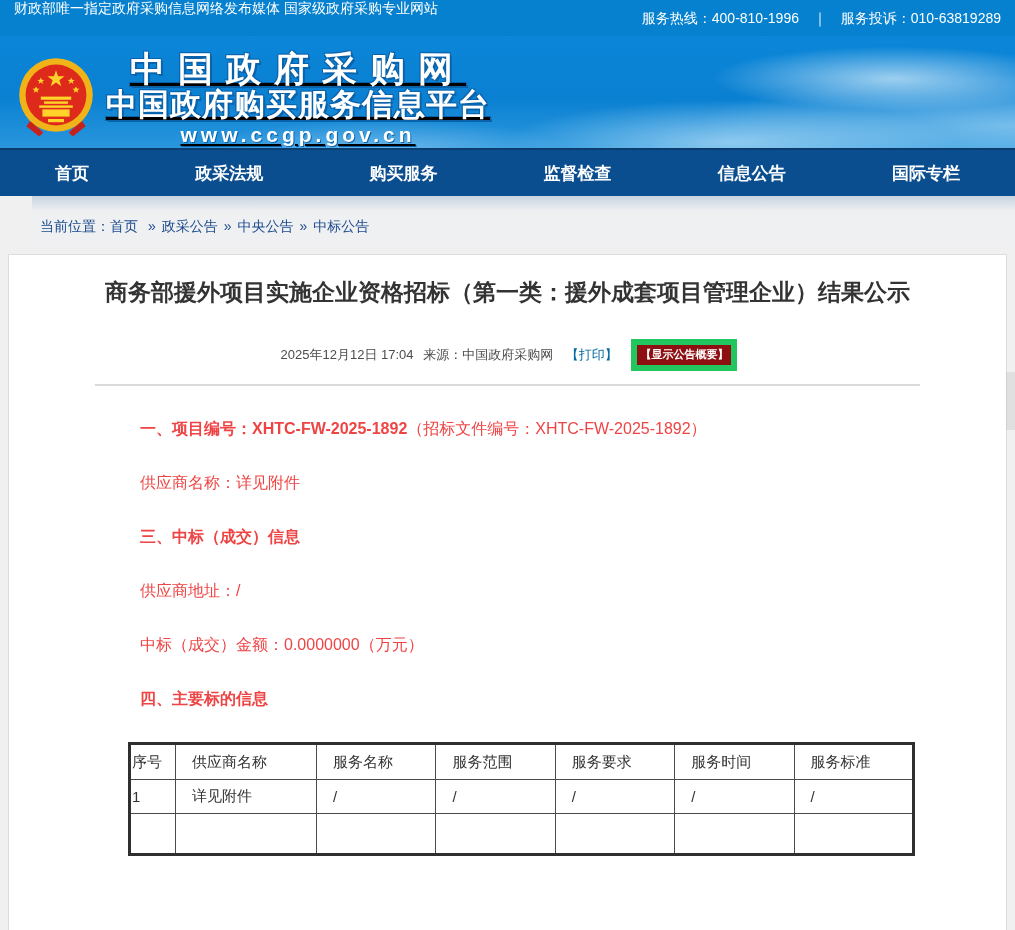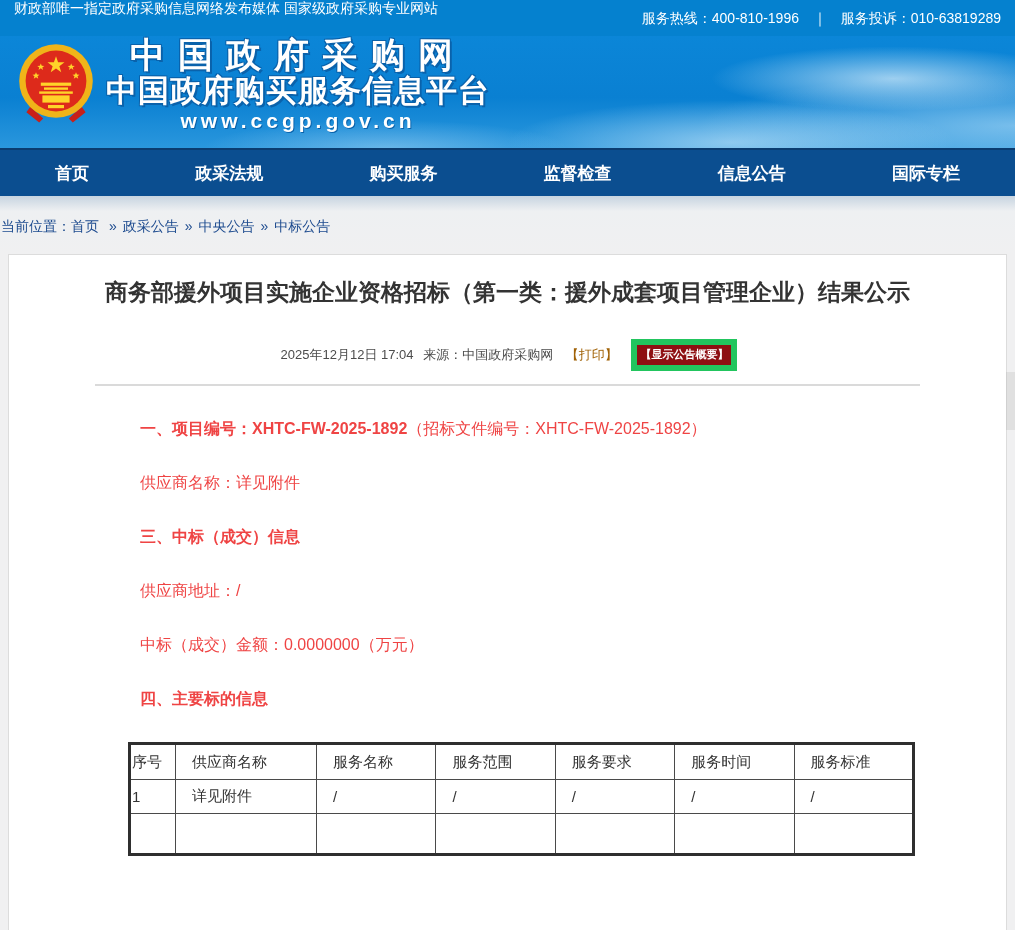--- a/index.html
+++ b/index.html
@@ -16,21 +16,21 @@
 
   
   .site-header {
     height: 112px; position: relative; overflow: hidden;
     background:
       radial-gradient(ellipse 260px 46px at 88% 38%, rgba(235,248,255,.65), transparent 70%),
       radial-gradient(ellipse 320px 60px at 72% 95%, rgba(225,244,255,.55), transparent 70%),
       radial-gradient(ellipse 420px 70px at 100% 80%, rgba(210,238,255,.5), transparent 75%),
       radial-gradient(ellipse 260px 40px at 38% 100%, rgba(220,240,255,.35), transparent 70%),
       linear-gradient(180deg, #0b86d8 0%, #0a80d2 55%, #2a97dd 100%);
-    display: flex; align-items: flex-start;
+    display: flex; align-items: flex-end; text-decoration: underline;
   }
   .logo-wrap { display: flex; align-items: center; margin-left: 16px; }
   .emblem { width: 80px; height: 86px; flex: 0 0 auto; }
   .brand-text { margin-left: 10px; text-align: center; }
   .brand-line1 {
     font-size: 35px; font-weight: bold; color: #fff; letter-spacing: 13px;
     white-space: nowrap; line-height: 38px;
     text-shadow: 2px 2px 0 #0a62ab, -1px -1px 0 #0a62ab, 1px -1px 0 #0a62ab, -1px 1px 0 #0a62ab;
   }
   .brand-line2 {
@@ -48,42 +48,42 @@
     height: 48px; background: #0b4e90; border-top: 2px solid #0a3c70;
     display: flex; justify-content: space-between; align-items: center;
     padding: 0 55px;
   }
   .nav-item { color: #fff; font-size: 17px; font-weight: bold; cursor: pointer; white-space: nowrap; }
 
   
   .breadcrumb-strip {
     height: 58px;
     background: linear-gradient(180deg, #c7d4e0 0%, #eef0f2 26%, #f0f0f1 100%);
-    padding: 22px 0 0 1px;
-    font-size: 14px; color: #1c4a8e;
+    padding: 22px 0 0 8px;
+    font-size: 14px; color: #1c4a8e; margin-left: 32px;
   }
   .crumb { color: #1c4a8e; cursor: pointer; }
   .crumb-sep { color: #1c4a8e; margin: 0 6px; }
 
   
   .content-outer { padding: 0 8px; }
   .content-box {
     background: #fff; border: 1px solid #dcdcdc; border-bottom: none;
     height: 679px; overflow: hidden;
   }
   .article-title {
     margin-top: 22px; text-align: center;
     font-size: 23px; font-weight: bold; color: #333;
   }
   .article-meta {
     margin-top: 31px; text-align: center;
     font-size: 13px; color: #4c4c4c;
   }
   .article-meta .meta-piece { margin: 0 3px; }
-  .print-btn { color: #a16207; cursor: pointer; margin-left: 6px; }
+  .print-btn { color: #0369a1; cursor: pointer; margin-left: 6px; }
   .summary-badge {
     display: inline-block; margin-left: 10px;
     background: #8e0f12; border: 6px solid #22c55e; color: #fff;
     font-size: 11px; font-weight: bold; padding: 2px 3px 3px; cursor: pointer;
     vertical-align: 1px;
   }
   .meta-rule { border: none; border-top: 2px solid #dadada; margin: 13px 86px 0; }
 
   .article-body { padding: 32px 40px 0 119px; }
   .article-body p { margin: 0 0 33px 12px; font-size: 16px; color: #ef4444; line-height: 21px; }

